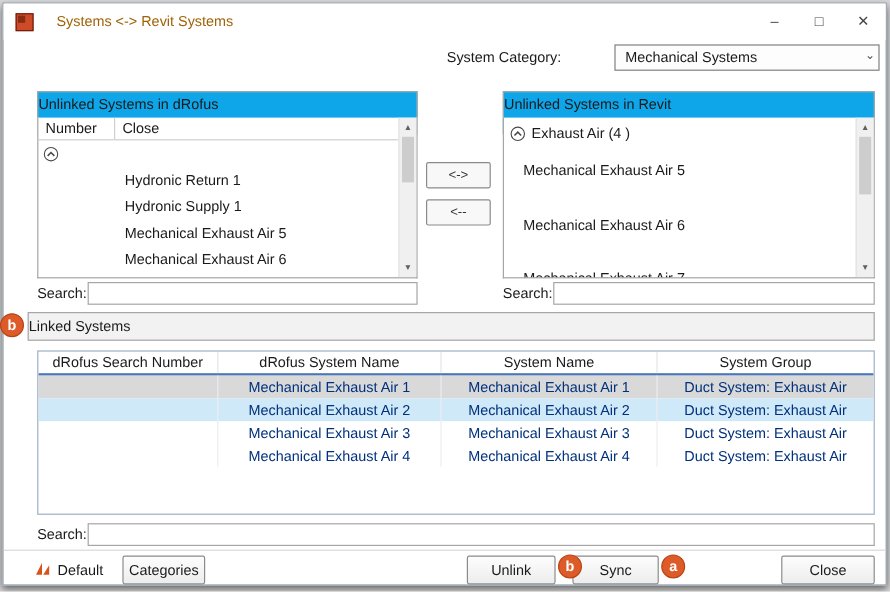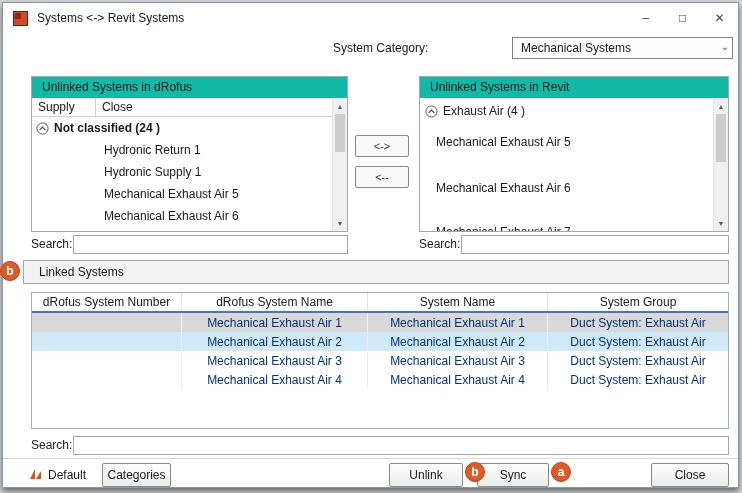--- a/index.html
+++ b/index.html
@@ -4,31 +4,31 @@
 <style>
   *{box-sizing:border-box;margin:0;padding:0}
   html,body{width:742px;height:493px;overflow:hidden}
   body{position:relative;background:#d8d8d8;font-family:"Liberation Sans",sans-serif;font-size:12px;color:#1a1a1a}
   .dialog{position:absolute;left:2px;top:2px;width:737px;height:486px;background:#fff;border:1px solid #8a99a8;box-shadow:0 3px 6px rgba(0,0,0,.55)}
 
   
   .titlebar{position:absolute;left:0;top:0;right:0;height:30px;background:#fff;display:flex;align-items:center}
   .app-icon{width:15px;height:15px;margin-left:10px;background:#cf4b28;border:1px solid #6e2012;position:relative;flex:0 0 auto}
   .app-icon::after{content:"";position:absolute;left:1px;top:1px;width:6px;height:6px;background:#8a2c14}
-  .title{margin-left:9px;color:#0f172a}
+  .title{margin-left:19px;color:#a16207}
   .win-controls{margin-left:auto;display:flex;height:100%}
   .win-btn{width:37px;height:100%;display:flex;align-items:center;justify-content:center;color:#444;font-size:12px}
 
   
-  .syscat-label{position:absolute;left:330px;top:34px;width:174px;height:22px;line-height:22px;text-align:left}
+  .syscat-label{position:absolute;left:330px;top:34px;width:174px;height:22px;line-height:22px;text-align:center}
   .syscat-select{position:absolute;left:509px;top:34px;width:221px;height:22px;border:1px solid #808080;background:#fdfdfd;line-height:20px;padding:0 20px 0 8px}
   .syscat-chevron{position:absolute;left:714px;top:34px;width:16px;height:22px;line-height:20px;text-align:center;color:#555;font-size:10px}
 
   
-  .panel-header{position:absolute;height:36px;background:#14b8a6;border:1px solid #a6a6a6;line-height:20px;padding-left:10px}
+  .panel-header{position:absolute;height:36px;background:#0ea5e9;border:1px solid #a6a6a6;line-height:20px;padding-left:0}
   .ph-left{left:28px;top:73px;width:317px}
   .ph-right{left:416px;top:73px;width:310px}
   .box{position:absolute;background:#fff;border:1px solid #a6a6a6;border-top:none;overflow:hidden}
   .box-left{left:28px;top:95px;width:317px;height:134px}
   .box-right{left:416px;top:95px;width:310px;height:134px}
 
   
   .ltab-header{position:absolute;left:0;top:0;right:15px;height:19px;border-bottom:1px solid #cfcfcf;display:flex}
   .ltab-h-number{width:64px;padding-left:6px;line-height:18px;border-right:1px solid #cfcfcf}
   .ltab-h-name{flex:1;padding-left:6px;line-height:18px}
@@ -52,21 +52,21 @@
   .search-label{position:absolute;height:19px;line-height:19px}
   .search-input{position:absolute;height:19px;border:1px solid #a6a6a6;background:#fff;font:inherit;padding:0 4px}
 
   
   .xfer{position:absolute;left:352px;width:54px;height:22px;background:#f8f8f8;border:1px solid #8a8a8a;border-radius:2px;display:flex;align-items:center;justify-content:center;font-size:11px;color:#333}
 
   
   .badge{position:absolute;width:20px;height:20px;border-radius:50%;background:#dd5b28;border:1px solid #b84314;color:#fff;font-weight:bold;font-size:12px;display:flex;align-items:center;justify-content:center;z-index:5}
 
   
-  .linked-header{position:absolute;left:20px;top:257px;width:706px;height:24px;background:#f2f2f2;border:1px solid #a6a6a6;line-height:22px;padding-left:15px}
+  .linked-header{position:absolute;left:20px;top:257px;width:706px;height:24px;background:#f2f2f2;border:1px solid #a6a6a6;line-height:22px;padding-left:0}
   .linked-table{position:absolute;left:28px;top:289px;width:698px;height:137px;border:1px solid #9cb0c4;background:#fff;overflow:hidden}
   .lt-headrow{display:flex;height:20px;border-bottom:2px solid #4a76b9}
   .lt-hcell{line-height:19px;text-align:center;border-right:1px solid #e4e4e4}
   .lt-hcell:last-child{border-right:none}
   .lt-row{display:flex;height:19px}
   .lt-cell{line-height:21px;text-align:center;color:#00317c;border-right:1px solid #ededed}
   .lt-cell:last-child{border-right:none}
   .w1{width:150px}.w2{width:186px}.w3{width:180px}.w4{flex:1}
   .row-sel{background:#d9d9d9}
   .row-hl{background:#cfe9f8}
@@ -97,31 +97,30 @@
     </div>
   </div>
 
   <div class="syscat-label">System Category:</div>
   <div class="syscat-select">Mechanical Systems</div>
   <div class="syscat-chevron">⌄</div>
 
   <div class="panel-header ph-left">Unlinked Systems in dRofus</div>
   <div class="box box-left">
     <div class="ltab-header">
-      <div class="ltab-h-number">Supply</div>
+      <div class="ltab-h-number">Number</div>
       <div class="ltab-h-name">Close</div>
     </div>
     <div class="lrow group" style="top:19px">
       <span class="circ-chev">
         <svg width="13" height="13" viewBox="0 0 14 14">
             <circle cx="7" cy="7" r="6" fill="none" stroke="#4a4a4a"></circle>
             <path d="M4 8.5 L7 5.5 L10 8.5" fill="none" stroke="#4a4a4a" stroke-width="1.4"></path>
           </svg>
       </span>
-      <span>Not classified (24 )</span>
     </div>
     <div class="lrow litem" style="top:41px">Hydronic Return 1</div>
     <div class="lrow litem" style="top:63px">Hydronic Supply 1</div>
     <div class="lrow litem" style="top:85px">Mechanical Exhaust Air 5</div>
     <div class="lrow litem" style="top:107px">Mechanical Exhaust Air 6</div>
     <div class="vscroll">
       <span class="vs-up">▲</span>
       <span class="vs-thumb" style="top:16px;height:38px"></span>
       <span class="vs-down">▼</span>
     </div>
@@ -153,21 +152,21 @@
     </div>
   </div>
   <div class="search-label" style="left:416px;top:232px">Search:</div>
   <input class="search-input" style="left: 458px; top: 232px; width: 268px;">
 
   <div class="badge" style="left:-3px;top:258px">b</div>
 
   <div class="linked-header">Linked Systems</div>
   <div class="linked-table">
     <div class="lt-headrow">
-      <div class="lt-hcell w1">dRofus System Number</div>
+      <div class="lt-hcell w1">dRofus Search Number</div>
       <div class="lt-hcell w2">dRofus System Name</div>
       <div class="lt-hcell w3">System Name</div>
       <div class="lt-hcell w4">System Group</div>
     </div>
     <div class="lt-row row-sel">
       <div class="lt-cell w1"></div>
       <div class="lt-cell w2">Mechanical Exhaust Air 1</div>
       <div class="lt-cell w3">Mechanical Exhaust Air 1</div>
       <div class="lt-cell w4">Duct System: Exhaust Air</div>
     </div>

